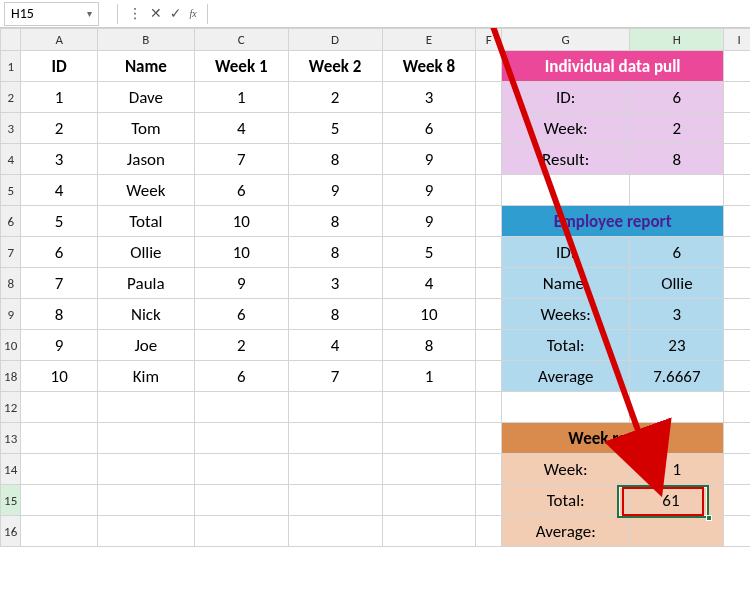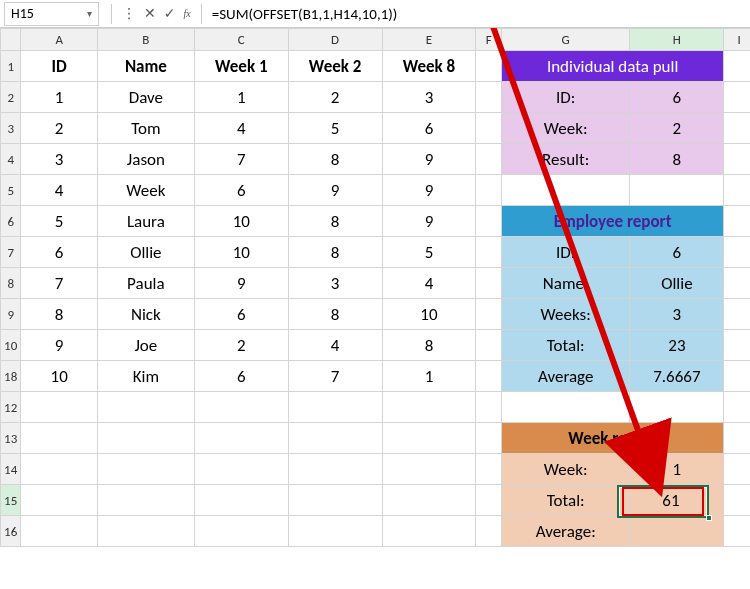--- a/index.html
+++ b/index.html
@@ -15,21 +15,21 @@
     display: flex;
     align-items: center;
     height: 28px;
     border-bottom: 1px solid #ccc;
     background: #fff;
     font-size: 14px;
   }
   .name-box {
     width: 95px;
     height: 24px;
-    margin: 2px 8px 2px 4px;
+    margin: 2px 14px 2px 4px;
     border: 1px solid #ccc;
     padding: 2px 6px;
     display: flex;
     align-items: center;
     justify-content: space-between;
     background: #fff;
   }
   .name-box-dd {
     font-size: 10px;
     color: #666;
@@ -90,21 +90,21 @@
   col.cA { width: 75px; }
   col.cB { width: 95px; }
   col.cC { width: 92px; }
   col.cD { width: 92px; }
   col.cE { width: 92px; }
   col.cF { width: 25px; }
   col.cG { width: 126px; }
   col.cH { width: 92px; }
   col.cI { width: 30px; }
   .hdr { font-weight: bold; font-size: 18px; }
-  .sec1-title { background:#6d28d9; color:#fff; font-weight:normal; font-size:18px;margin-top:27px;}
+  .sec1-title { background:#ec4899; color:#fff; font-weight:bold; font-size:18px;margin-top:27px;}
   .sec1-body  { background:#e8c9ec; }
   .sec2-title { background:#2f9dd0; color:#4c1d95; font-weight:bold; font-size:18px;}
   .sec2-body  { background:#b0d9ed; }
   .sec3-title { background:#d98b4e; color:#000; font-weight:bold; font-size:18px;}
   .sec3-body  { background:#f3cdb3; }
   .col-highlight-h { background:#d6f0dc !important; }
   .selected-cell {
     position: relative;
     text-align: right;
     padding-right: 12px !important;
@@ -141,23 +141,20 @@
     <span class="name-box-dd">▾</span>
   </div>
   <div class="fb-sep"></div>
   <div class="fb-icons">
     <span class="fb-icon">⋮</span>
     <span class="fb-icon">✕</span>
     <span class="fb-icon">✓</span>
     <span class="fb-icon fx">fx</span>
   </div>
   <div class="fb-sep"></div>
-  <div class="formula-input">
-    <span>=SUM(OFFSET(B1,1,H14,10,1))</span>
-  </div>
 </div>
 
 <div class="grid-wrap">
 <table class="sheet">
   <colgroup>
     <col style="width:20px">
     <col class="cA">
         <col class="cB">
         <col class="cC">
         <col class="cD">
@@ -241,21 +238,21 @@
     <td>9</td>
     <td></td>
     <td></td>
     <td></td>
     <td></td>
   </tr>
 
   <tr>
     <th class="rowh">6</th>
     <td>5</td>
-    <td>Laura</td>
+    <td>Total</td>
     <td>10</td>
     <td>8</td>
     <td>9</td>
     <td></td>
     <td class="sec2-title" colspan="2">Employee report</td>
     <td></td>
   </tr>
 
   <tr>
     <th class="rowh">7</th>

